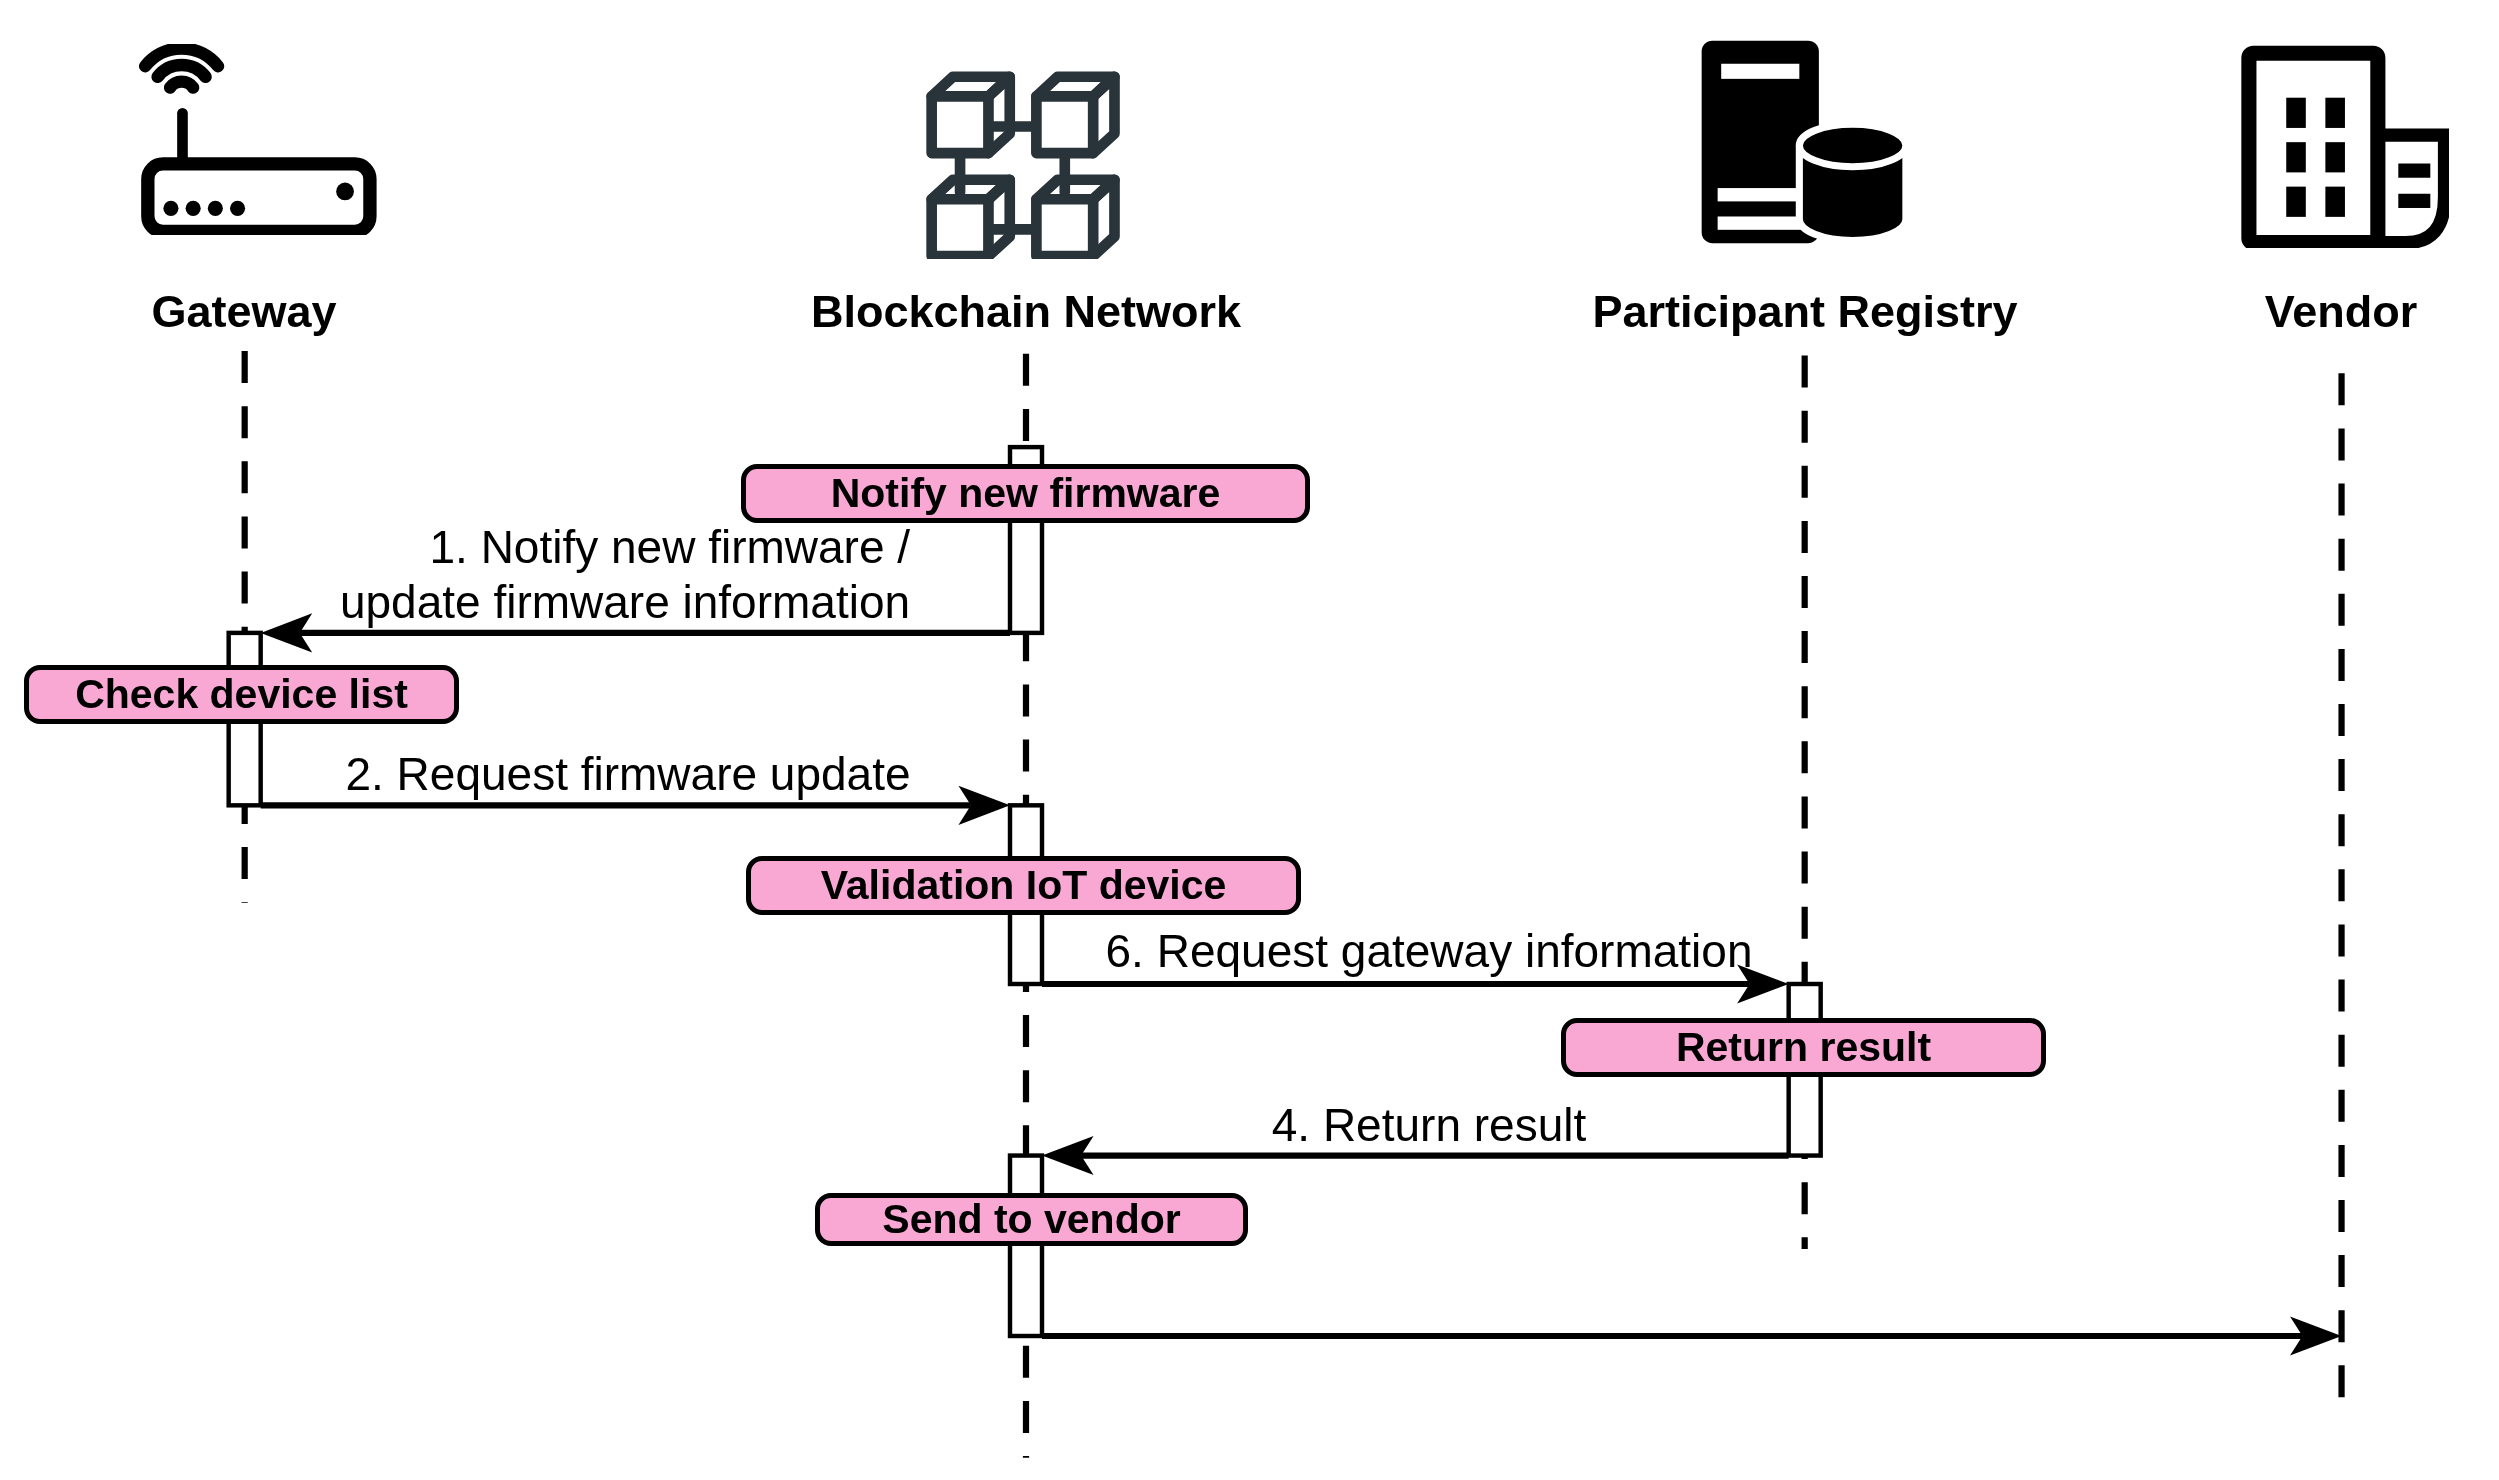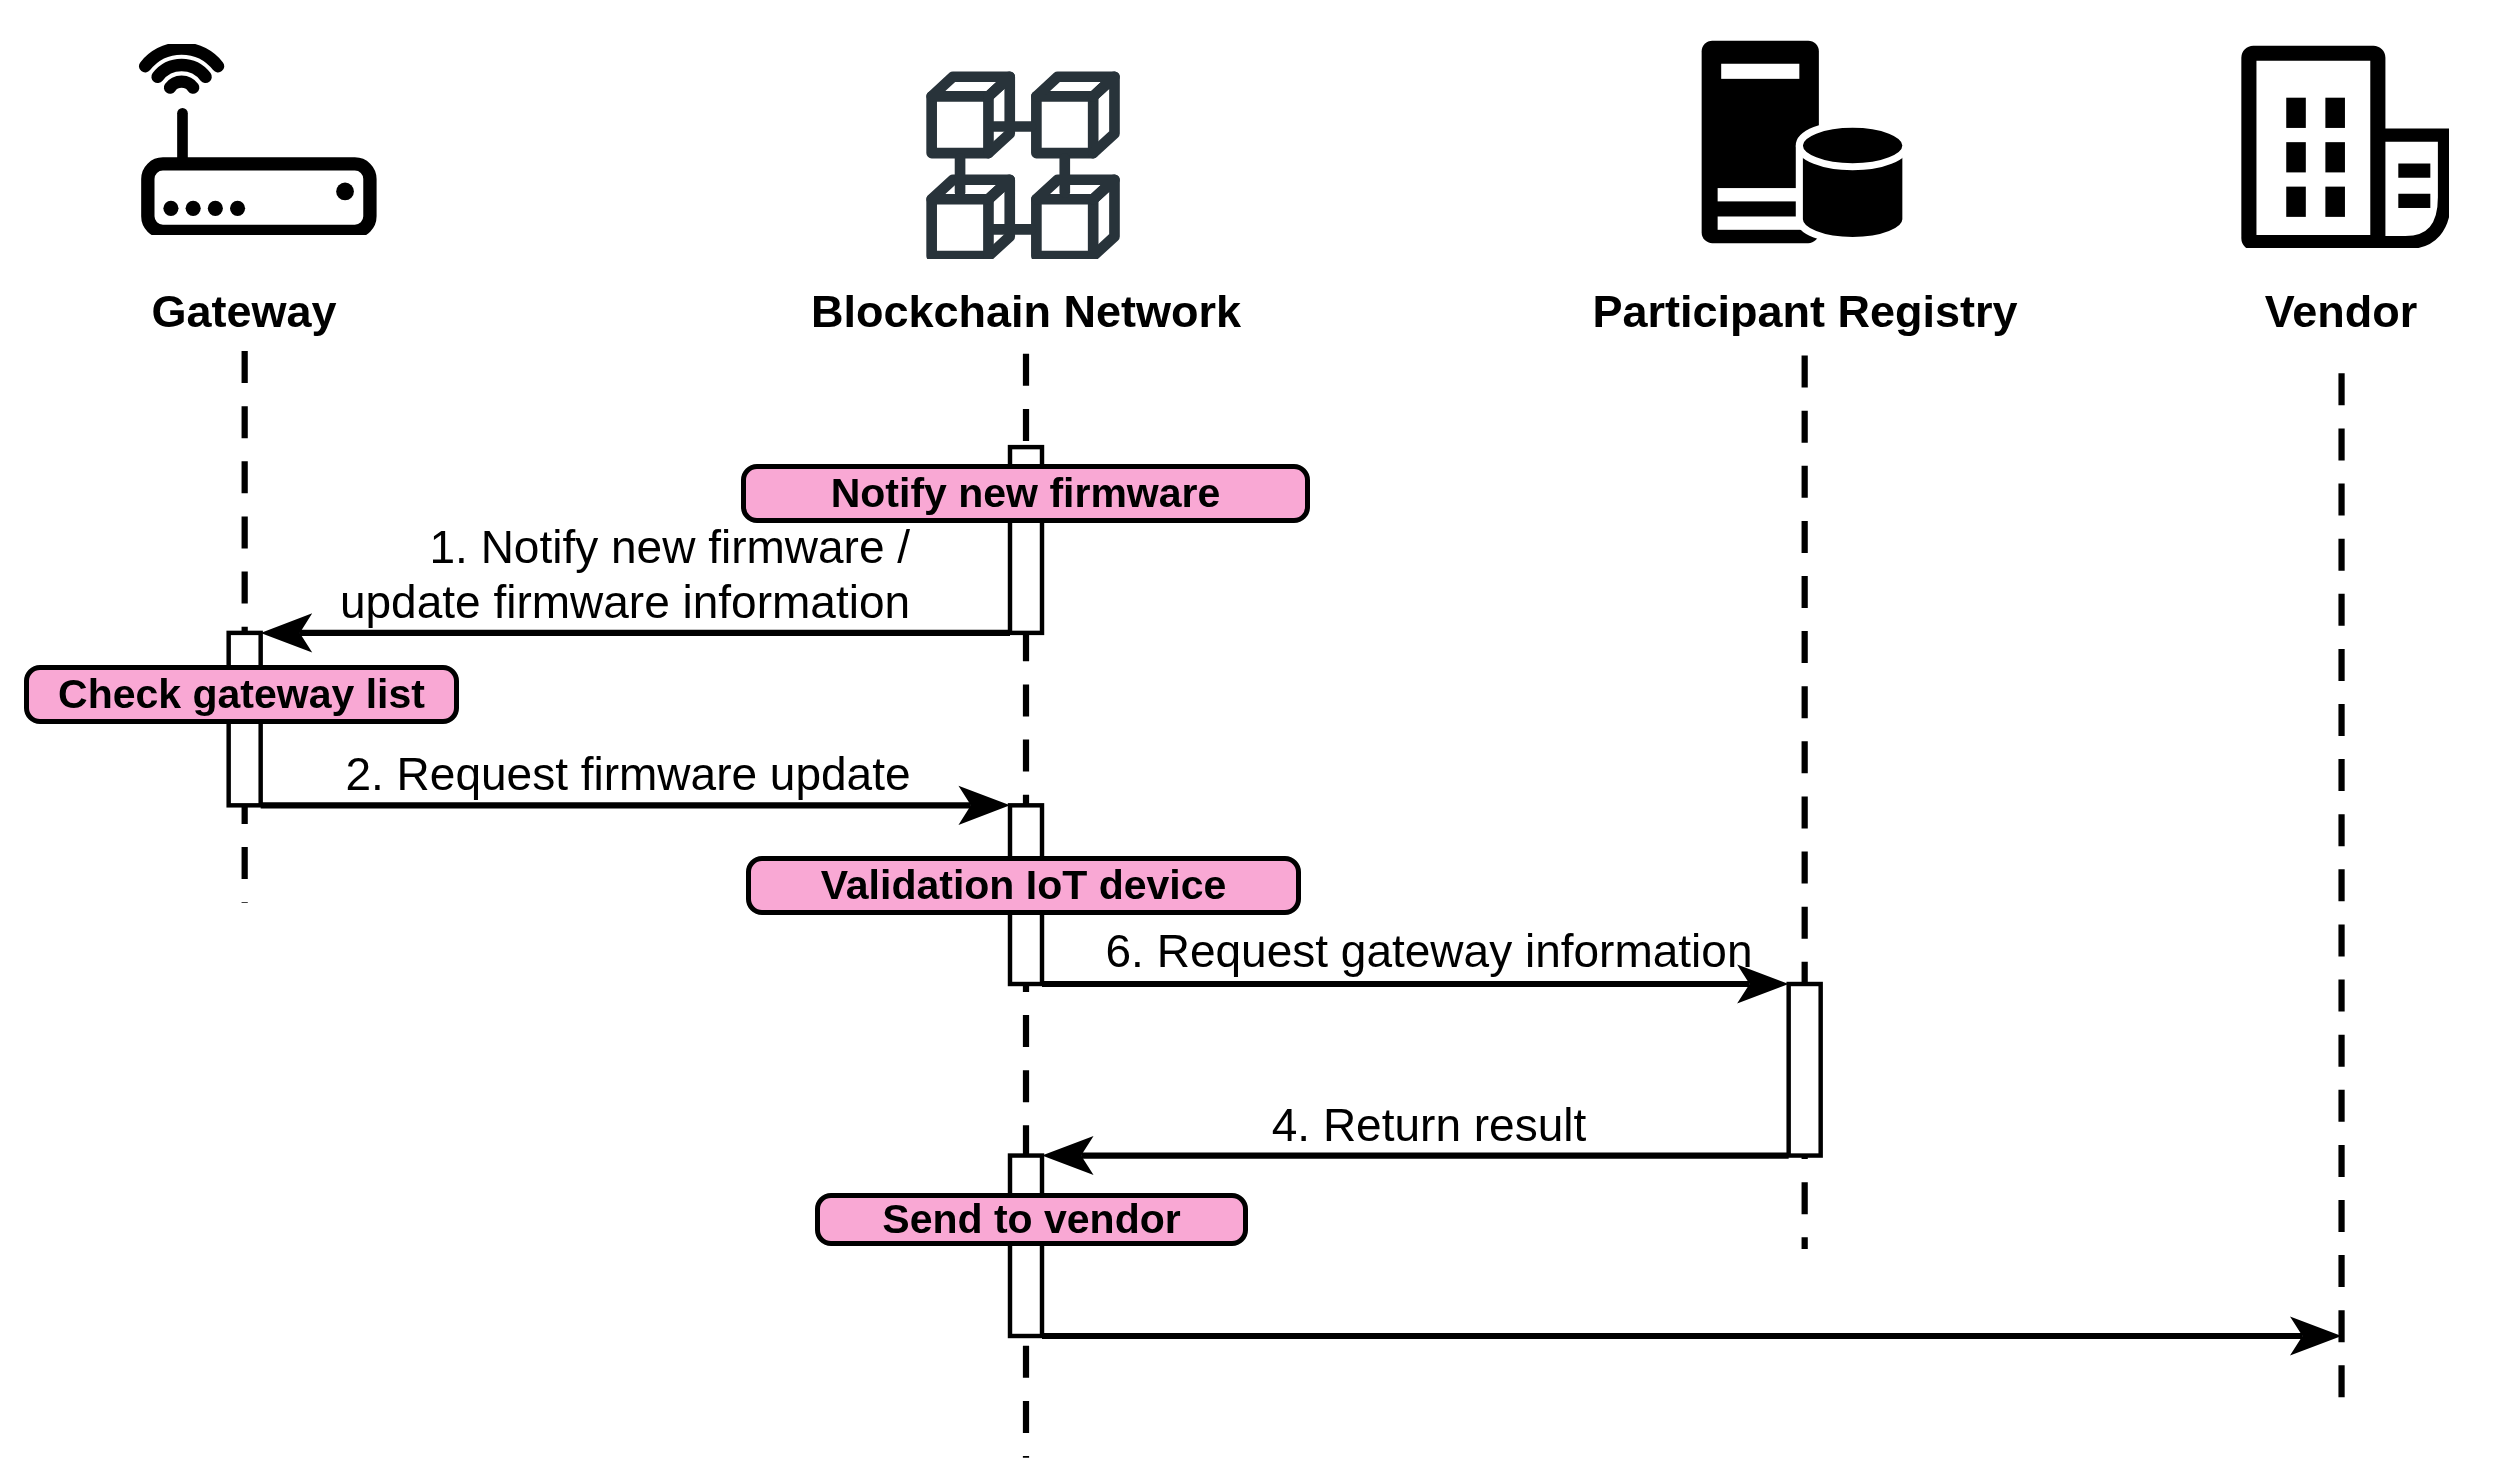--- a/index.html
+++ b/index.html
@@ -125,22 +125,23 @@
       <rect x="178" y="174" width="36" height="16"></rect>
     </g>
   </svg>
 
   <div class="plabel" style="left:244px;top:281px">Gateway</div>
   <div class="plabel" style="left:1026px;top:281px">Blockchain Network</div>
   <div class="plabel" style="left:1805px;top:281px">Participant Registry</div>
   <div class="plabel" style="left:2341px;top:281px">Vendor</div>
 
   <div class="abox" style="left:741px;top:464px;width:569px;height:59px">Notify new firmware</div>
-  <div class="abox" style="left:24px;top:665px;width:435px;height:59px">Check gateway list</div>
+  <div class="abox" style="left:24px;top:665px;width:435px;height:59px">Check device list</div>
   <div class="abox" style="left:746px;top:856px;width:555px;height:59px">Validation IoT device</div>
+  <div class="abox" style="left:1561px;top:1018px;width:485px;height:59px">Return result</div>
   <div class="abox" style="left:815px;top:1193px;width:433px;height:53px">Send to vendor</div>
 
   <div class="msg" style="left:625px;top:520px">
     <span style="display:block">1. Notify new firmware /</span>
     <span style="display:block">update firmware information</span>
   </div>
   <div class="msg" style="left:628px;top:747px">2. Request firmware update</div>
   <div class="msg" style="left:1429px;top:924px">6. Request gateway information</div>
   <div class="msg" style="left:1429px;top:1098px">4. Return result</div>
 

